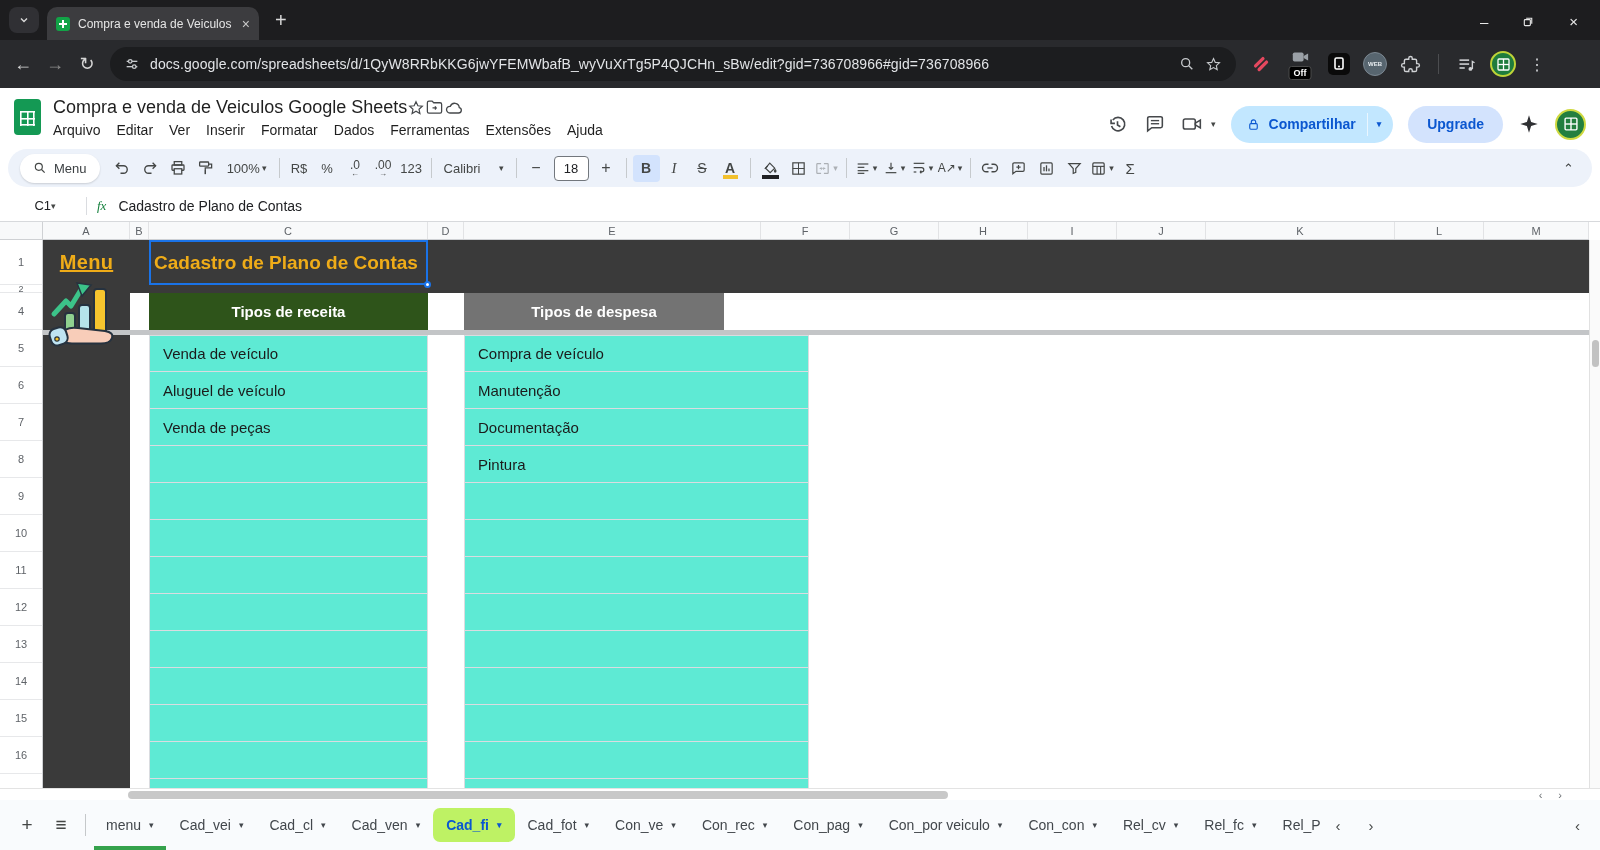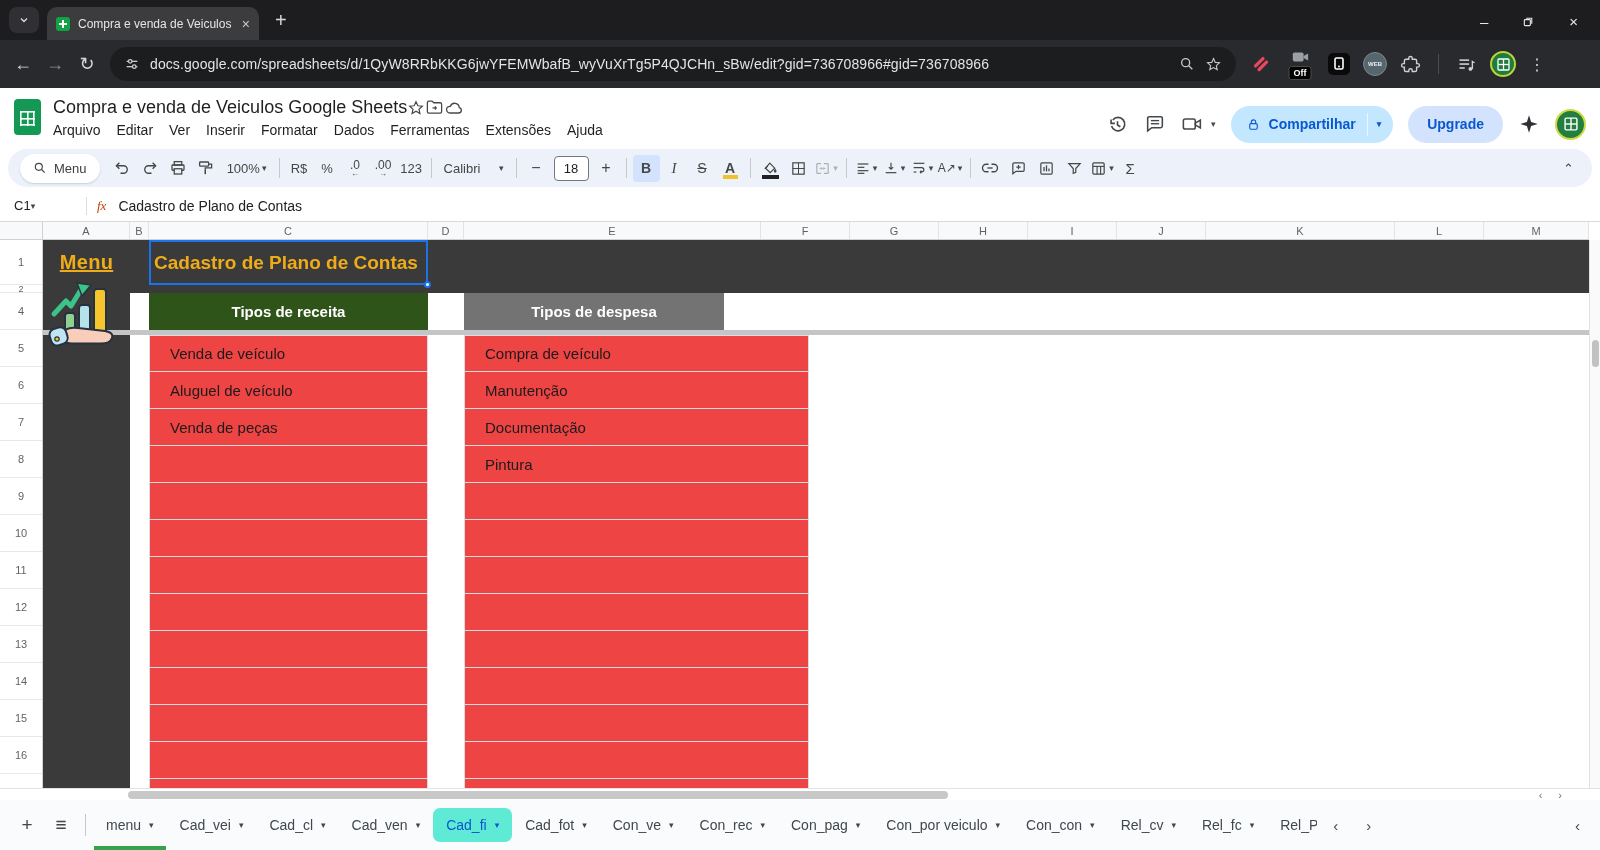--- a/index.html
+++ b/index.html
@@ -67,23 +67,23 @@
   .acolor{font-weight:700;font-size:14px;position:relative}
   .acolor::after{content:"";position:absolute;left:6px;right:6px;bottom:3px;height:3.5px;background:#f2c12e}
   .fillb{position:relative}
   .fillb::after{content:"";position:absolute;left:5px;right:5px;bottom:3px;height:3.5px;background:#202124}
   .szbox{width:35px;height:25px;background:#fff;border:1px solid #72777d;border-radius:4px;display:flex;align-items:center;justify-content:center;font-size:13px;color:#202124;margin:0 3px}
   .dimmed{opacity:.38}
   .collapse{margin-left:auto;color:#444746;font-size:13px;margin-right:6px}
 
   
   .fbar{height:32px;background:#fff;border-bottom:1px solid #d7d9dc;display:flex;align-items:center;padding-left:14px}
-  .cellref{width:62px;font-size:13px;color:#202124;display:flex;align-items:center;justify-content:flex-start}
+  .cellref{width:62px;font-size:13px;color:#202124;display:flex;align-items:center;justify-content:center}
   .fsep{width:1px;height:18px;background:#dadce0;margin:0 10px}
-  .fx{color:#c2410c;font-style:italic;font-size:13px;margin-right:12px;font-family:"Liberation Serif",serif}
+  .fx{color:#15803d;font-style:italic;font-size:13px;margin-right:12px;font-family:"Liberation Serif",serif}
   .fval{font-size:14px;color:#202124}
 
   
   .gridwrap{position:relative;height:566px;background:#fff;overflow:hidden}
   .colheads{position:absolute;left:0;top:0;width:1589px;height:18px;display:flex;background:#f8f9fa;border-bottom:1px solid #cfd1d4;z-index:6}
   .corner{width:43px;flex:0 0 43px;border-right:1px solid #cfd1d4}
   .colh{border-right:1px solid #e2e3e5;font-size:11px;color:#5f6368;display:flex;align-items:center;justify-content:center;flex:0 0 auto}
   .gut{position:absolute;left:0;top:18px;bottom:0;width:43px;background:#fff;border-right:1px solid #cfd1d4;z-index:5}
   .gutcell{border-bottom:1px solid #e7e8ea;display:flex;align-items:center;justify-content:center;font-size:11px;color:#5f6368;overflow:hidden}
   .darkA{position:absolute;left:43px;top:18px;width:87px;height:548px;background:#3a3a3a;z-index:1}
@@ -92,38 +92,38 @@
   .menu-link{position:absolute;left:43px;top:18px;width:87px;height:45px;display:flex;align-items:center;justify-content:center;font-size:20px;font-weight:700;color:#efac18;text-decoration:underline;z-index:2;letter-spacing:.3px}
   .selcell{position:absolute;left:149px;top:18px;width:279px;height:45px;border:2px solid #1a73e8;display:flex;align-items:center;padding-left:3px;font-size:19px;font-weight:700;color:#efac18;z-index:2}
   .handle{position:absolute;right:-5px;bottom:-5px;width:7px;height:7px;background:#fff;border:2px solid #1a73e8;border-radius:50%}
   .thead{position:absolute;top:71px;height:37px;color:#fff;font-weight:700;font-size:15px;display:flex;align-items:center;justify-content:center;z-index:2}
   .th-rec{left:149px;width:279px;background:#2e541a}
   .th-des{left:464px;width:260px;background:#737373}
   .freeze{position:absolute;left:0;top:108px;width:1589px;height:5px;background:#c3c5c7;z-index:4}
   .tcolc,.tcole{position:absolute;top:113px;z-index:2}
   .tcolc{left:149px;width:279px}
   .tcole{left:464px;width:345px}
-  .tcell{height:37px;border:1px solid #dadce0;border-top:none;display:flex;align-items:center;padding-left:20px;font-size:15px;color:#1b1b1b;background:#ef4444}
+  .tcell{height:37px;border:1px solid #dadce0;border-top:none;display:flex;align-items:center;padding-left:13px;font-size:15px;color:#1b1b1b;background:#5eead4}
   .tcell:first-child{border-top:1px solid #dadce0}
   .clipart{position:absolute;left:44px;top:50px;z-index:5}
   .vscroll{position:absolute;right:0;top:18px;bottom:0;width:11px;background:#fafafa;border-left:1px solid #e1e1e1;z-index:7}
   .vthumb{position:absolute;left:1.5px;top:100px;width:7px;height:27px;background:#c2c2c2;border-radius:4px}
 
   
   .hstrip{height:12px;background:#fff;border-top:1px solid #e3e3e3;position:relative}
   .hthumb{position:absolute;left:128px;top:2px;width:820px;height:8px;background:#c8c8c8;border-radius:4px}
   .harrows{position:absolute;right:38px;top:0;display:flex;gap:16px;color:#6b6f73;font-size:11px;line-height:12px}
 
   
   .tabbar{height:50px;background:#f9fbfd;display:flex;align-items:center;padding:0 10px;position:relative}
   .tbbtn{width:34px;height:34px;display:flex;align-items:center;justify-content:center;color:#444746;font-size:19px}
   .tb-sep{width:1px;height:22px;background:#c5c8ca;margin:0 7px}
   .stab{height:34px;display:flex;align-items:center;gap:8px;padding:0 13px;font-size:14px;color:#42474c;font-weight:500;position:relative;border-radius:7px;white-space:nowrap}
   .stab .c{font-size:9px;color:#42474c}
-  .stab.active{background:#5eead4;color:#0b57d0;font-weight:400}
+  .stab.active{background:#bef264;color:#0b57d0;font-weight:700}
   .stab.active .c{color:#0b57d0}
   .stab.green::after{content:"";position:absolute;left:1px;right:1px;bottom:-8px;height:4px;background:var(--ul,#35a24c)}
   .stab.trunc{max-width:50px;overflow:hidden;padding-right:0;border-radius:0}
   .tnav{display:flex;gap:28px;margin-left:16px;color:#444746;font-size:15px}
   .farrow{margin-left:auto;margin-right:10px;color:#444746;font-size:15px}
 </style>
 </head>
 <body>
 
 <div class="stage">

